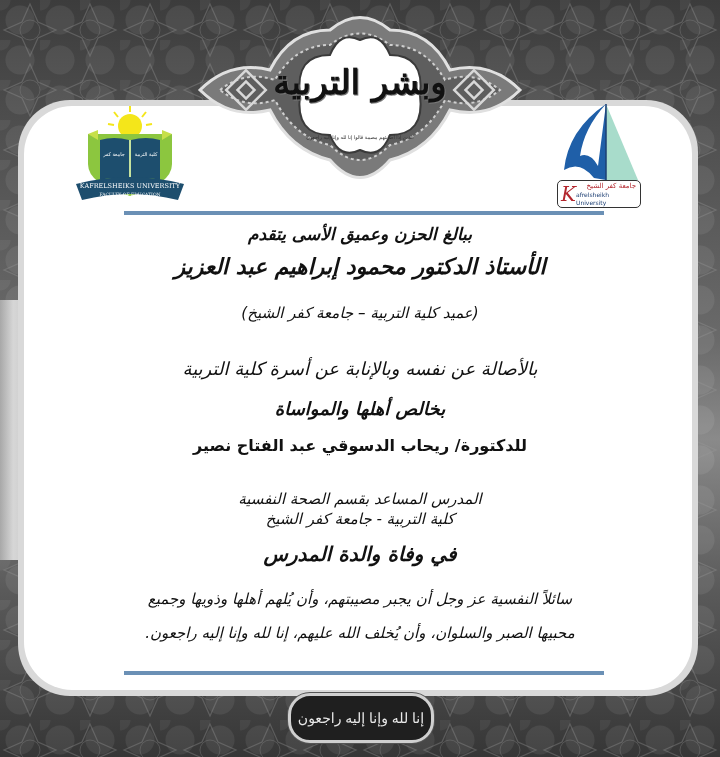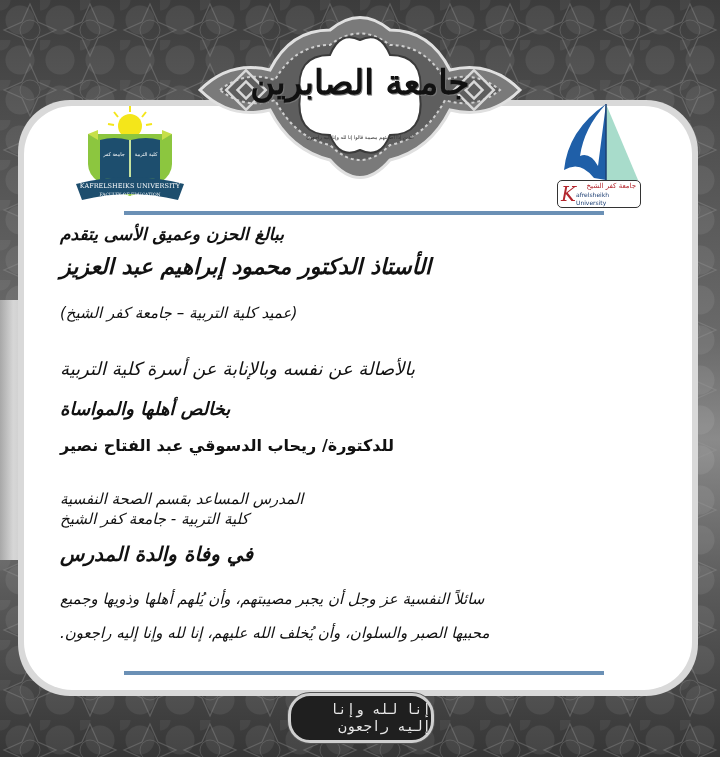--- a/index.html
+++ b/index.html
@@ -67,42 +67,42 @@
     }
     .logo-right-badge .ar { font-size: 7px; color: #b3262d; direction: rtl; line-height: 9px; }
     .logo-right-badge .en { font-size: 6px; color: #1d3f73; line-height: 8px; }
 
     .rule {
       position: absolute; left: 124px; width: 480px; height: 4px; background: #6b90b5;
     }
 
     
     .text {
-      position: absolute; left: 60px; right: 60px; text-align: left; direction: rtl;
+      position: absolute; left: 60px; right: 60px; text-align: center; direction: rtl;
       color: #111; white-space: nowrap;
     }
     .t-intro { top: 224px; font-size: 17px; font-weight: bold; font-style: italic; }
     .t-name { top: 254px; font-size: 22px; font-weight: bold; font-style: italic; letter-spacing: 0.5px; }
     .t-title { top: 304px; font-size: 15px; font-style: italic; }
     .t-behalf { top: 358px; font-size: 18px; font-style: italic; }
     .t-condol { top: 398px; font-size: 18px; font-weight: bold; font-style: italic; }
     .t-dr { top: 436px; font-size: 16px; font-weight: bold; }
     .t-position { top: 476px; font-size: 15px; font-style: italic; margin-top: 14px; }
     .t-faculty { top: 510px; font-size: 15px; font-style: italic; }
     .t-death { top: 542px; font-size: 20px; font-weight: bold; font-style: italic; }
     .t-prayer1 { top: 590px; font-size: 15px; font-style: italic; }
     .t-prayer2 { top: 624px; font-size: 15px; font-style: italic; }
 
     
     .plaque {
       position: absolute; left: 288px; top: 693px; width: 146px; height: 50px;
       background: #1f1f1f; border: 3px solid #cfcfcf; border-radius: 22px;
       box-shadow: 0 0 0 1px #555;
       display: flex; align-items: center; justify-content: center;
-      color: #e8e8e8; font-family: Liberation Mono, monospace; font-size: 14px; direction: rtl;
+      color: #e8e8e8; font-family: Liberation Sans, sans-serif; font-size: 14px; direction: rtl;
     }
   </style>
 </head>
 <body>
 
 <div class="bg">
   <svg class="bg-pattern" width="720" height="757">
     <defs>
       <pattern id="star" width="60" height="60" patternUnits="userSpaceOnUse">
         <path d="M30 4 L38 22 L56 30 L38 38 L30 56 L22 38 L4 30 L22 22 Z" fill="none" stroke="#9a9a9a" stroke-width="1.2"></path>
@@ -125,21 +125,21 @@
     <g stroke="#d8d8d8" stroke-width="2.5" fill="none">
       <rect x="42" y="76" width="28" height="28" transform="rotate(45 56 90)"></rect>
       <rect x="50" y="84" width="12" height="12" transform="rotate(45 56 90)"></rect>
     </g>
     <g stroke="#d8d8d8" stroke-width="2.5" fill="none">
       <rect x="270" y="76" width="28" height="28" transform="rotate(45 284 90)"></rect>
       <rect x="278" y="84" width="12" height="12" transform="rotate(45 284 90)"></rect>
     </g>
     <path d="M110 95 Q105 55 140 55 Q150 30 170 40 Q190 30 200 55 Q235 55 230 95 Q235 135 200 135 Q190 160 170 150 Q150 160 140 135 Q105 135 110 95 Z" fill="#ffffff" stroke="#3a3a3a" stroke-width="2"></path>
   </svg>
-  <div class="ornament-title">جامعة الصابرين</div>
+  <div class="ornament-title">وبشر التربية</div>
   <div class="ornament-sub">الذين إذا أصابتهم مصيبة قالوا إنا لله وإنا إليه راجعون</div>
 </div>
 
 <div class="logo-left">
   <svg viewBox="0 0 112 106" width="112" height="106">
     <g>
       <circle cx="56" cy="22" r="12" fill="#f4e61a"></circle>
       <g stroke="#f4e61a" stroke-width="2">
         <line x1="56" y1="2" x2="56" y2="8"></line>
           <line x1="40" y1="8" x2="44" y2="13"></line>

